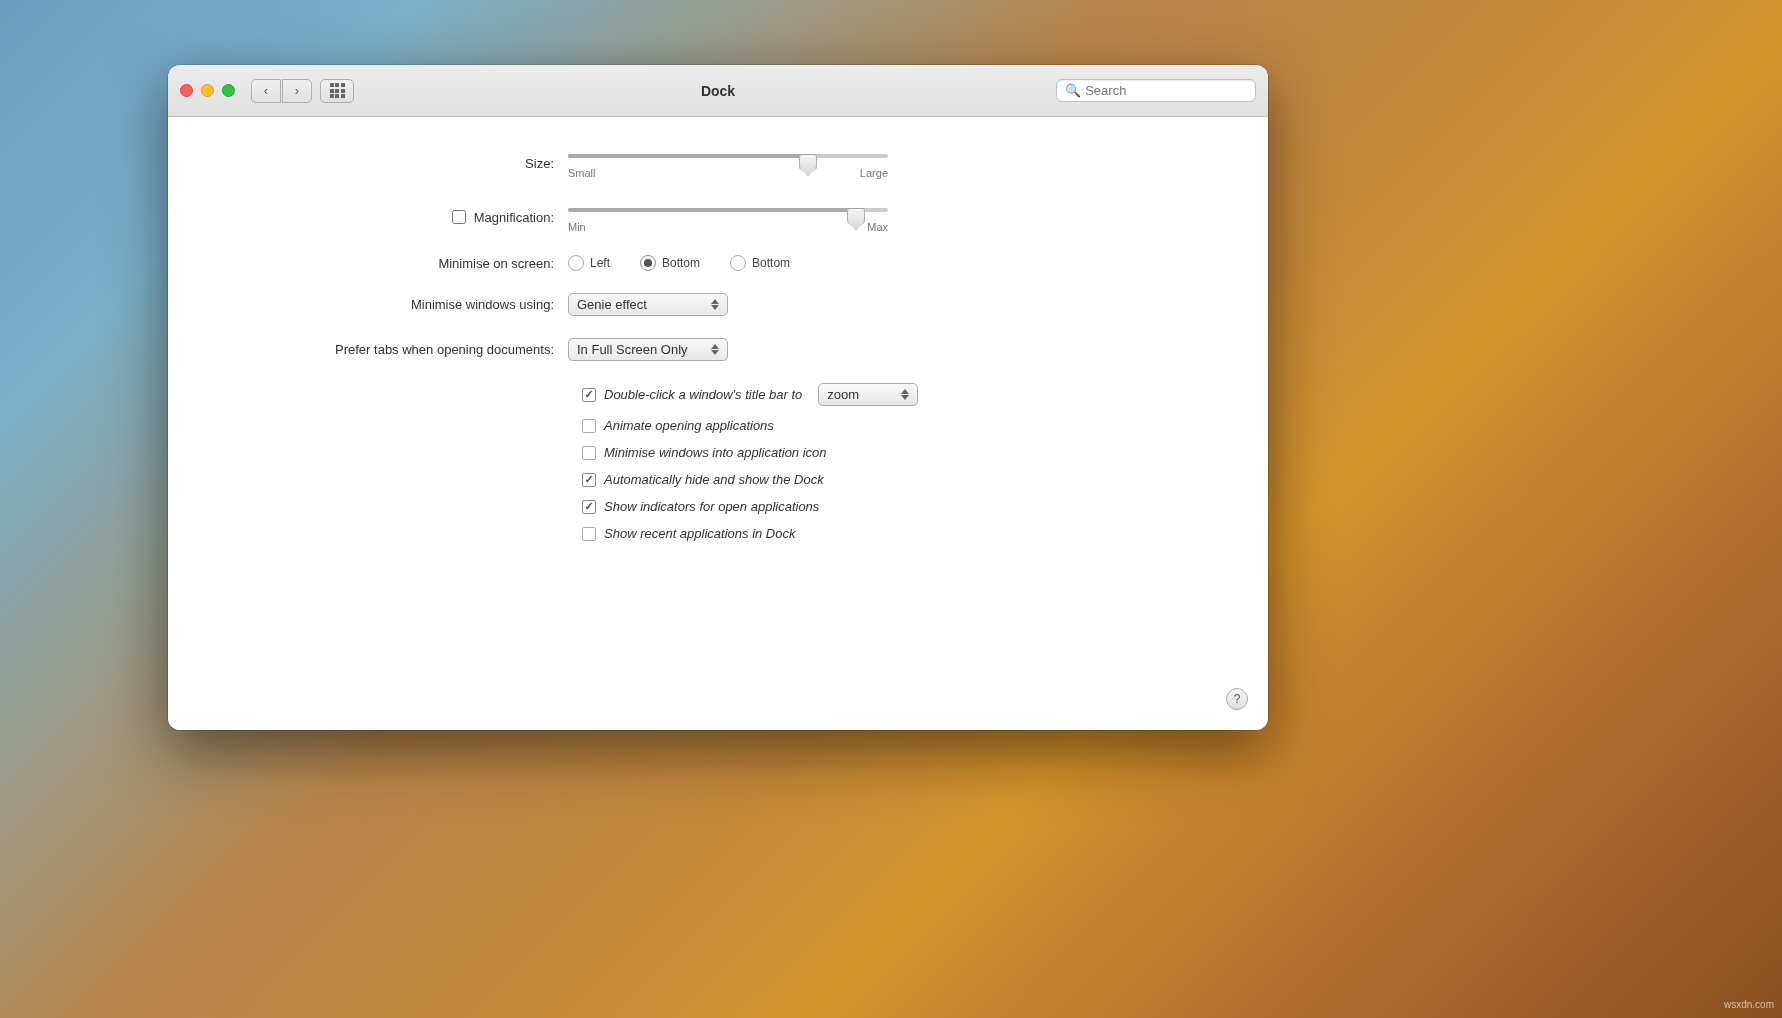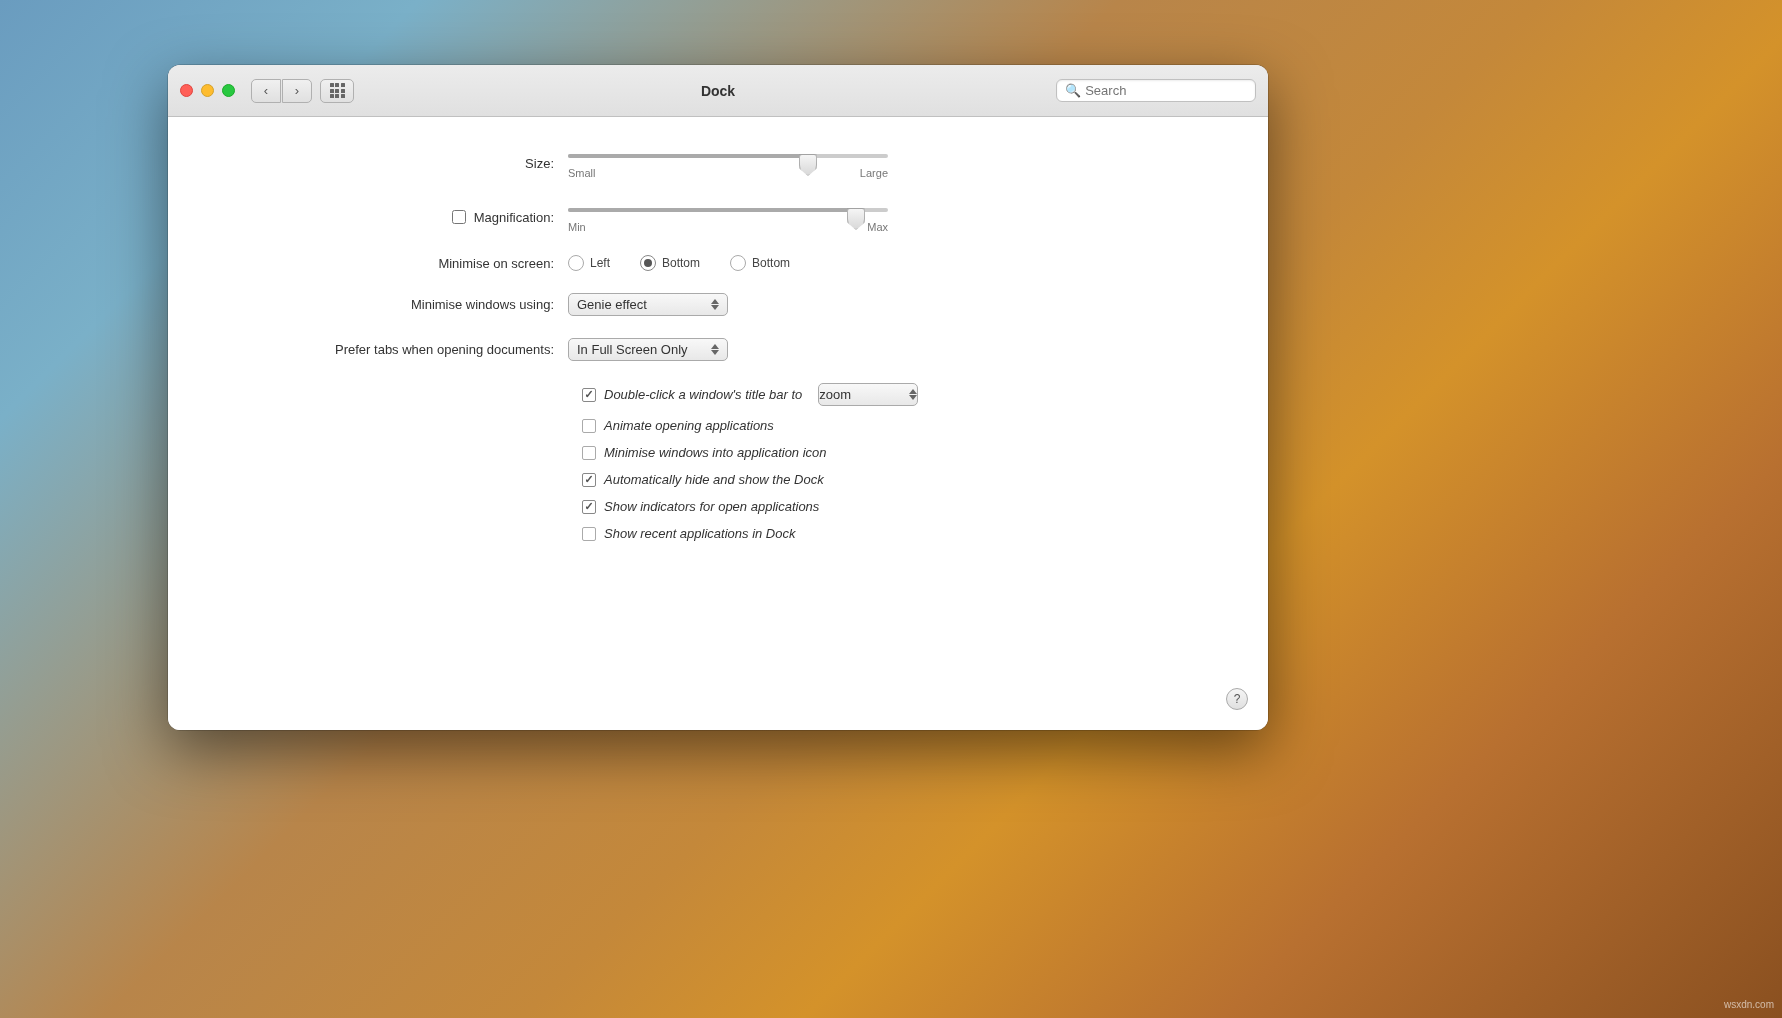--- a/index.html
+++ b/index.html
@@ -344,21 +344,21 @@
       align-items: center;
       gap: 8px;
     }
 
     .zoom-dropdown {
       display: flex;
       align-items: center;
       background: linear-gradient(to bottom, #f8f8f8, #e8e8e8);
       border: 1px solid #aaa;
       border-radius: 5px;
-      padding: 3px 0;
+      padding: 3px 8px;
       font-size: 13px;
       color: #333;
       cursor: pointer;
       min-width: 100px;
       justify-content: space-between;
     }
 
     
     .arrow-annotation {
       position: absolute;

